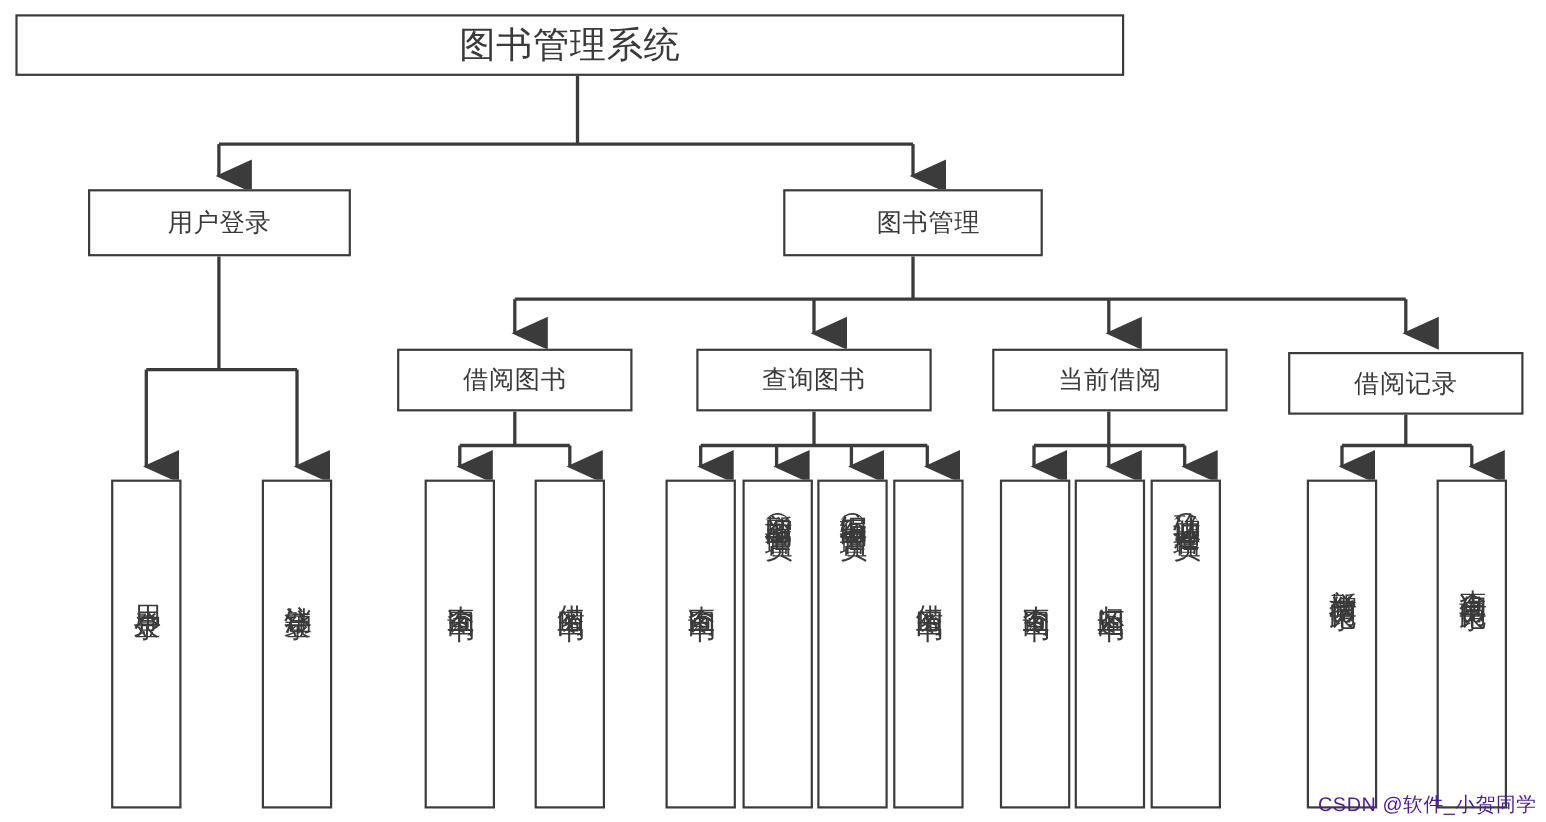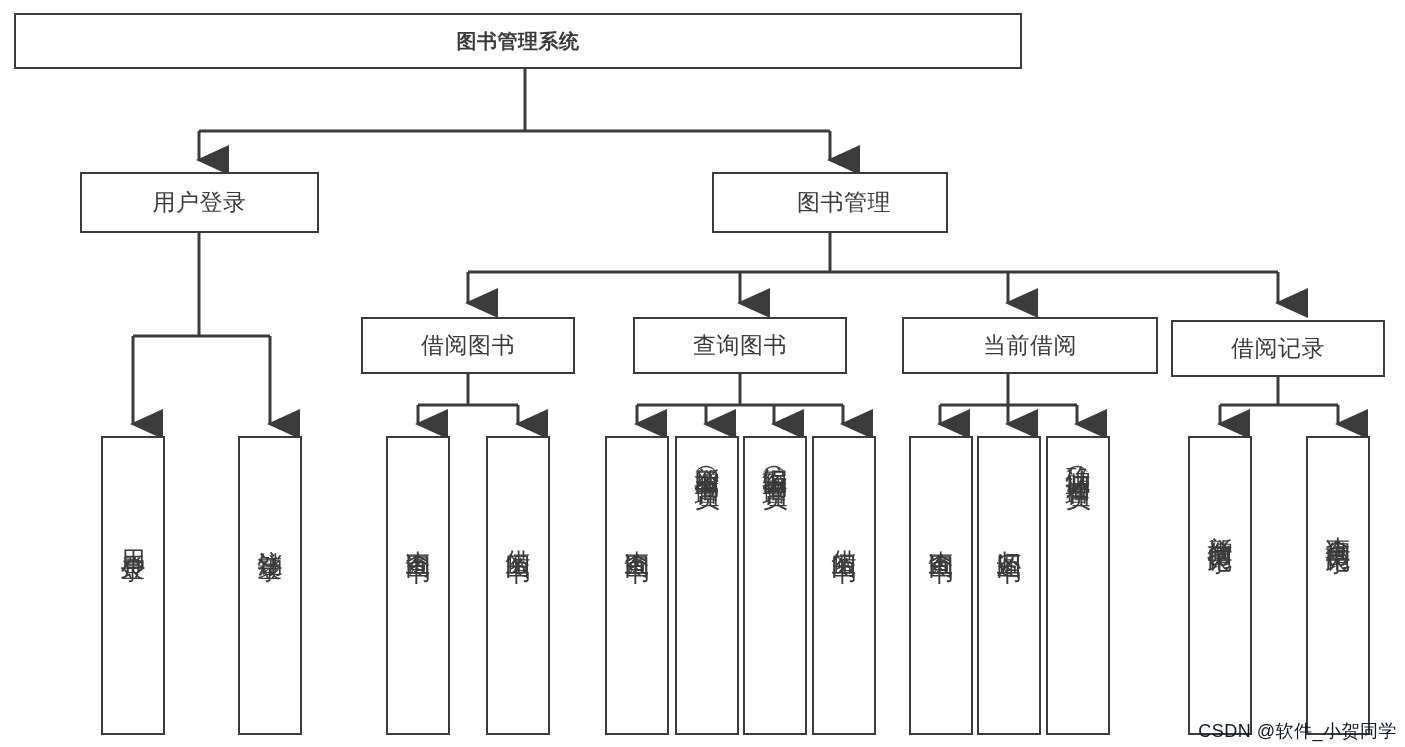--- a/index.html
+++ b/index.html
@@ -40,23 +40,22 @@
     align-items: center;
     justify-content: center;
   }
   .node-label {
     color: #3a3a3a;
     line-height: 1.05;
     white-space: nowrap;
   }
   
   .node.root .node-label {
-    font-size: 20px;
+    font-size: 33px;
     letter-spacing: 0.5px;
-    font-weight: bold;
   }
   
   .node.branch .node-label {
     font-size: 23px;
     letter-spacing: 0.5px;
   }
   
   .node.leaf {
     align-items: flex-start;
     justify-content: center;
@@ -73,21 +72,21 @@
   .node.leaf.pad-lg .node-label { margin-top: 92px; }
   .node.leaf.pad-xs .node-label { margin-top: 8px; }
 
   
   #watermark {
     position: absolute;
     right: 8px;
     bottom: 4px;
     z-index: 3;
     font-size: 18px;
-    color: #0f172a;
+    color: #4c1d95;
     letter-spacing: 0.5px;
     white-space: nowrap;
     user-select: none;
   }
 </style>
 </head>
 <body>
 
 <div id="canvas">
 
@@ -156,21 +155,21 @@
   </div>
 
   <div class="node branch" style="left:361px; top:317px; width:214px; height:57px;">
     <span class="node-label">借阅图书</span>
   </div>
 
   <div class="node branch" style="left:633px; top:317px; width:214px; height:57px;">
     <span class="node-label">查询图书</span>
   </div>
 
-  <div class="node branch" style="left:902px; top:317px; width:256px; height:57px;">
+  <div class="node branch" style="left:902px; top:317px; width:214px; height:57px;">
     <span class="node-label">当前借阅</span>
   </div>
 
   <div class="node branch" style="left:1171px; top:320px; width:214px; height:57px;">
     <span class="node-label">借阅记录</span>
   </div>
 
   <div class="node leaf pad-lg" style="left:101px; top:436px; width:64px; height:299px;">
     <span class="node-label">用户登录</span>
   </div>

